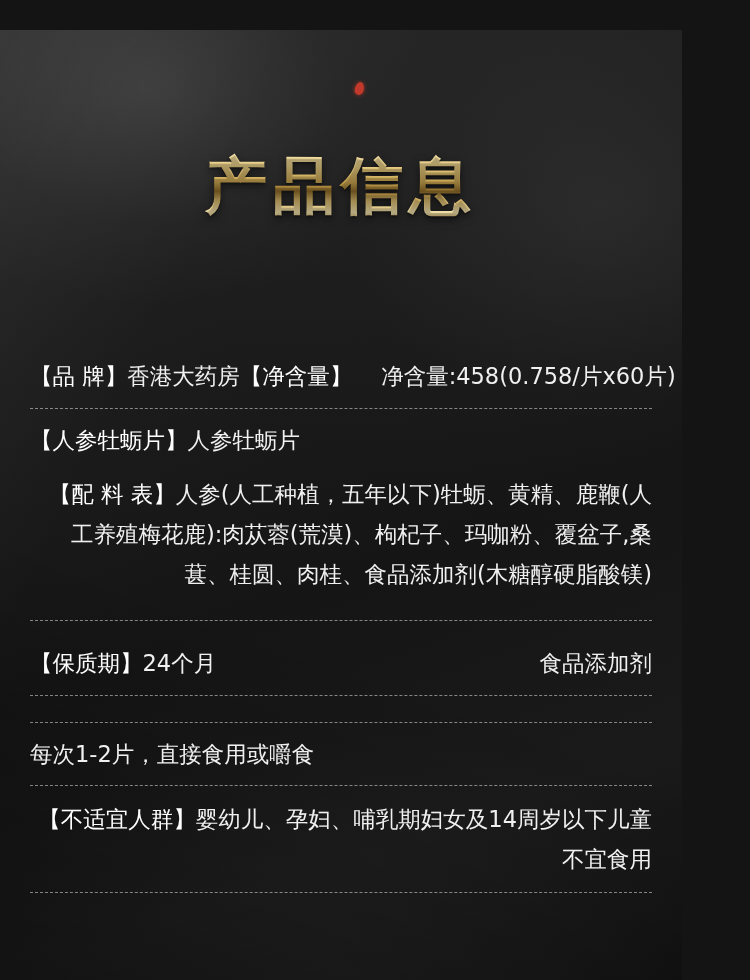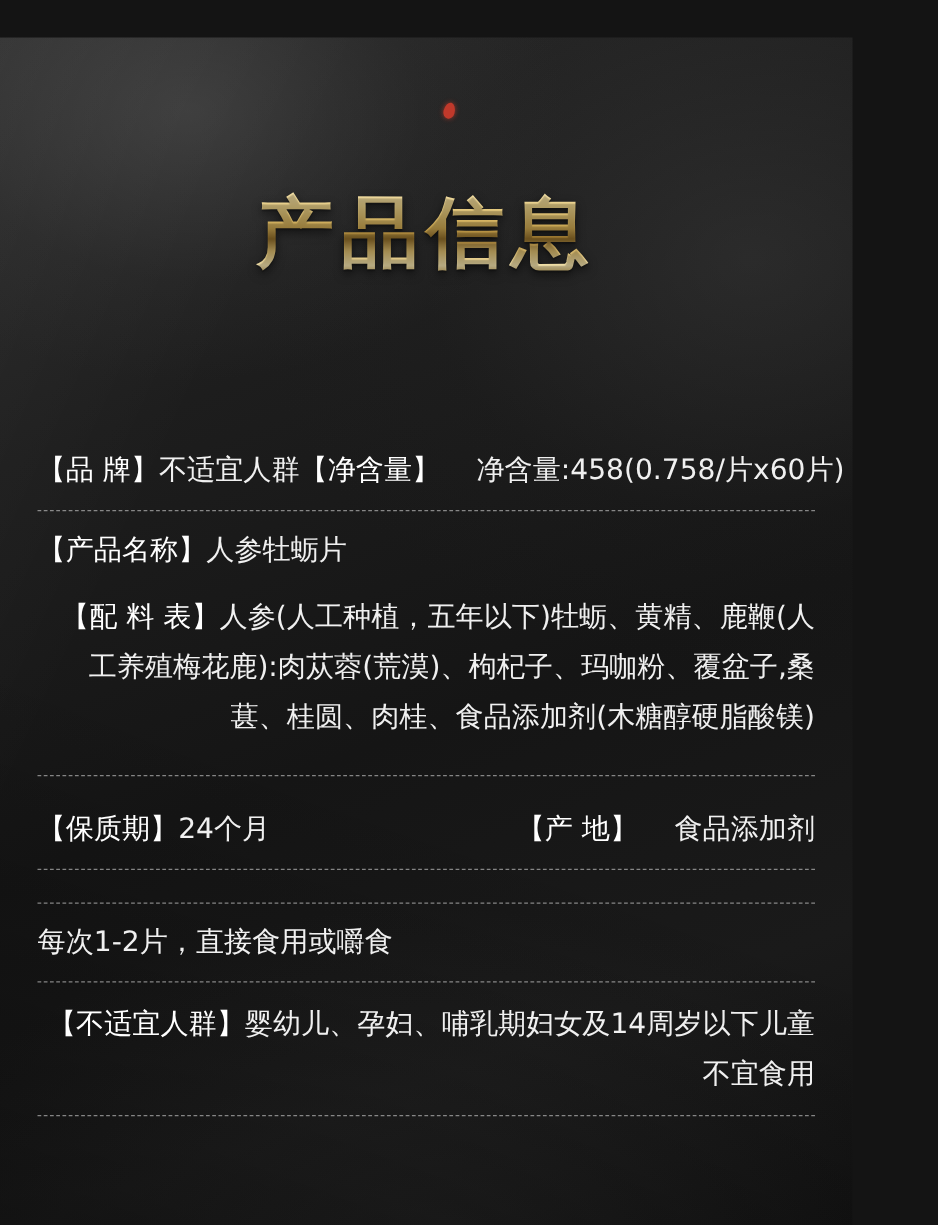--- a/index.html
+++ b/index.html
@@ -146,52 +146,51 @@
   <div class="title-wrap">
     <h1 class="title">产品信息</h1>
     <span class="title-dot"></span>
   </div>
 
   <div class="info">
 
     <div class="row two-col">
       <span class="cell">
         <span class="label">【品 牌】</span>
-        <span class="value">不适宜人群</span>
+        <span class="value">香港大药房</span>
       </span>
       <span class="cell right">
         <span class="label">【净含量】</span>
         <span class="value">净含量:458(0.758/片x60片)</span>
       </span>
     </div>
 
     <hr class="divider">
 
     <div class="row">
       <span class="cell">
-        <span class="label">【产品名称】</span>
+        <span class="label">【人参牡蛎片】</span>
         <span class="value">人参牡蛎片</span>
       </span>
     </div>
 
     <div class="gap-md"></div>
 
     <div class="block">
       <span class="label">【配 料 表】</span><span class="value wrap">人参(人工种植，五年以下)牡蛎、黄精、鹿鞭(人工养殖梅花鹿):肉苁蓉(荒漠)、枸杞子、玛咖粉、覆盆子,桑葚、桂圆、肉桂、食品添加剂(木糖醇硬脂酸镁)</span>
     </div>
 
     <hr class="divider tall">
 
     <div class="row two-col">
       <span class="cell">
         <span class="label">【保质期】</span>
         <span class="value">24个月</span>
       </span>
       <span class="cell right">
-        <span class="label">【产 地】</span>
         <span class="value">食品添加剂</span>
       </span>
     </div>
 
     <hr class="divider">
 
     <div class="row">
       <span class="cell">
       </span>
     </div>

